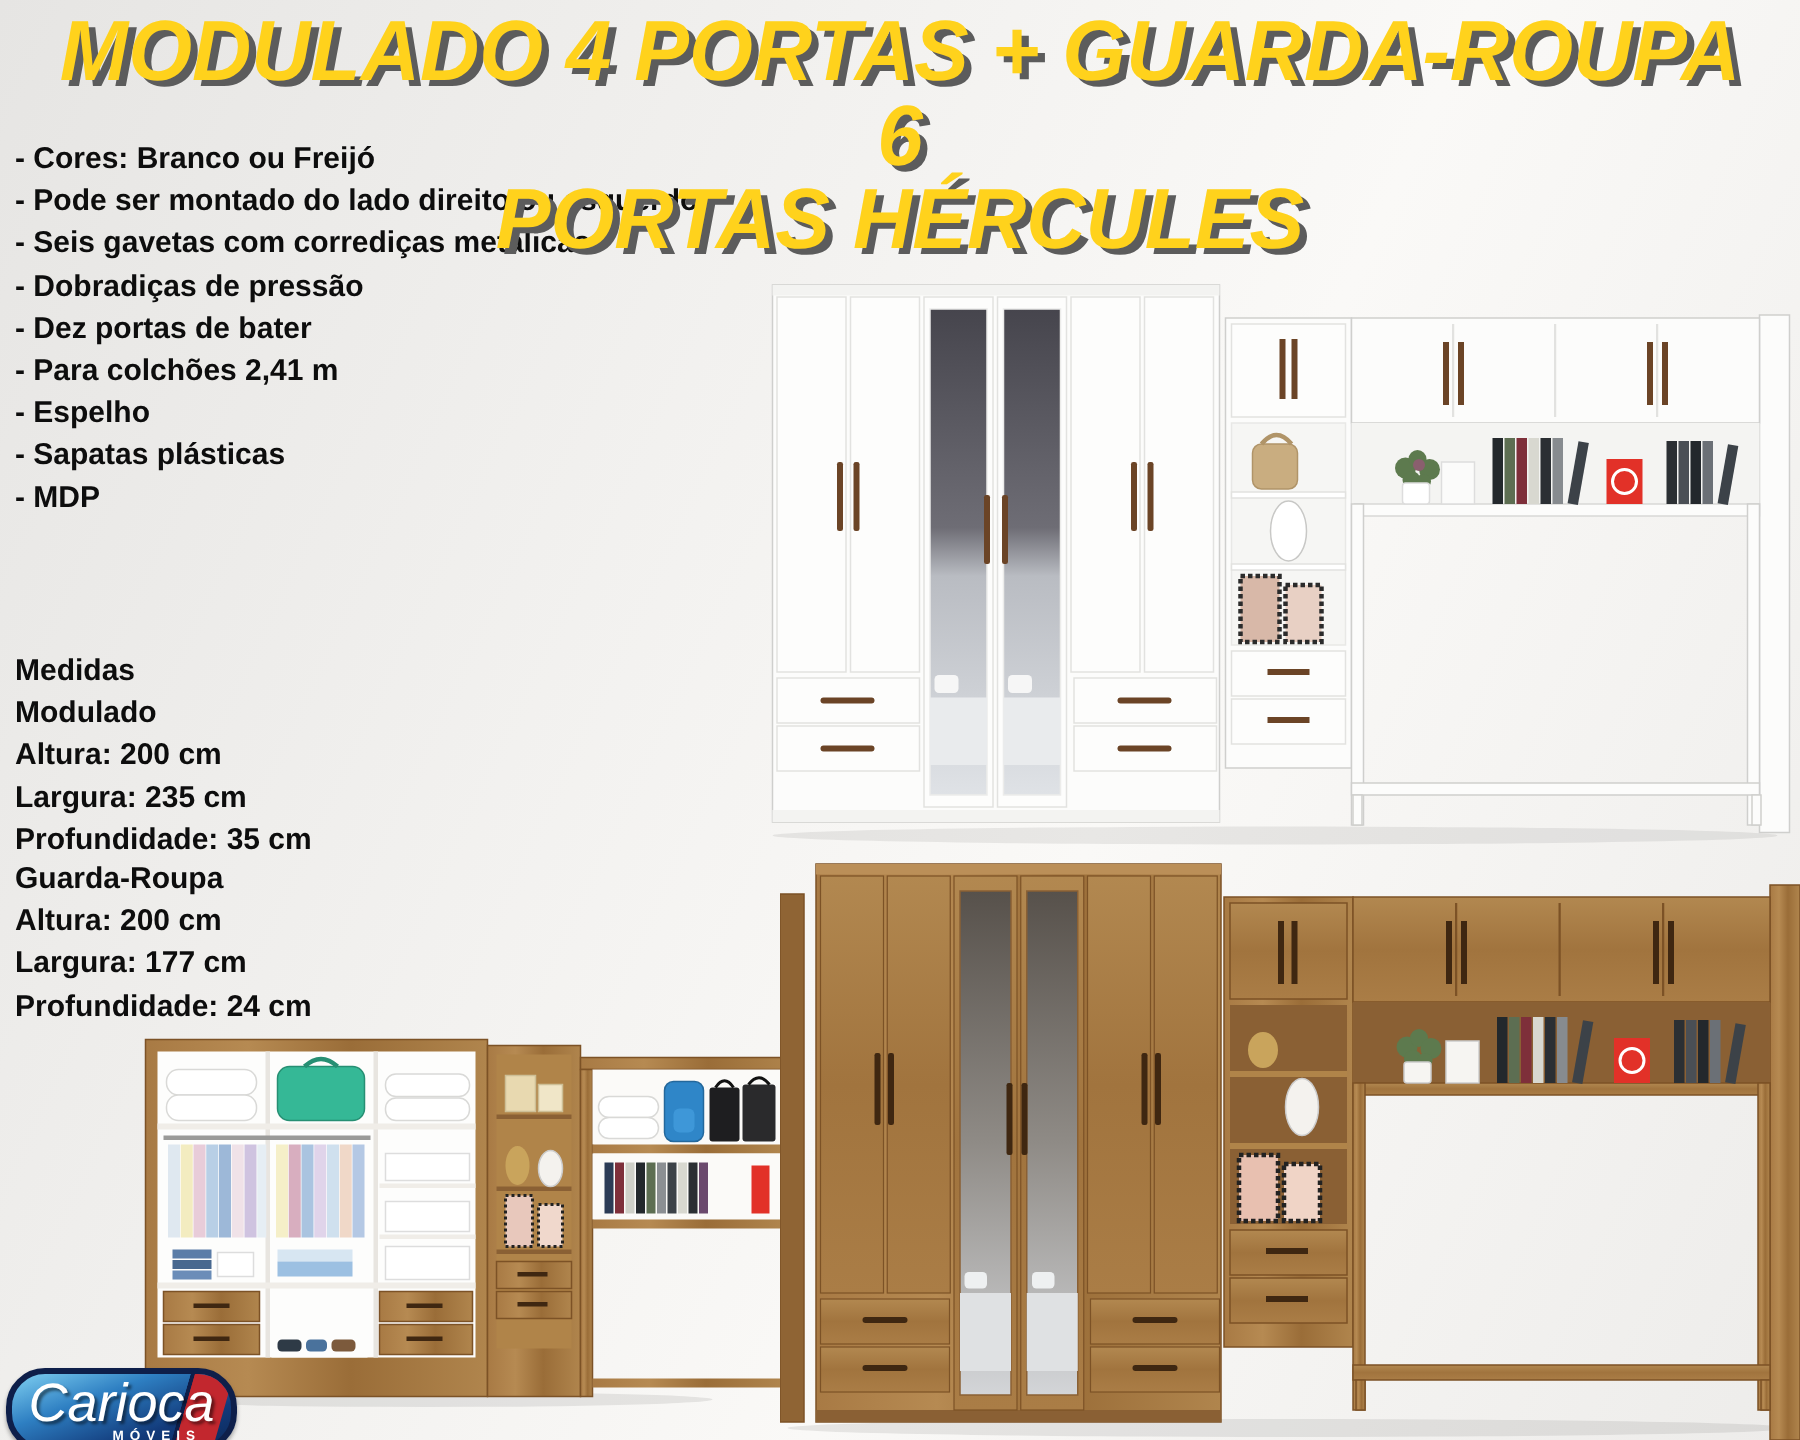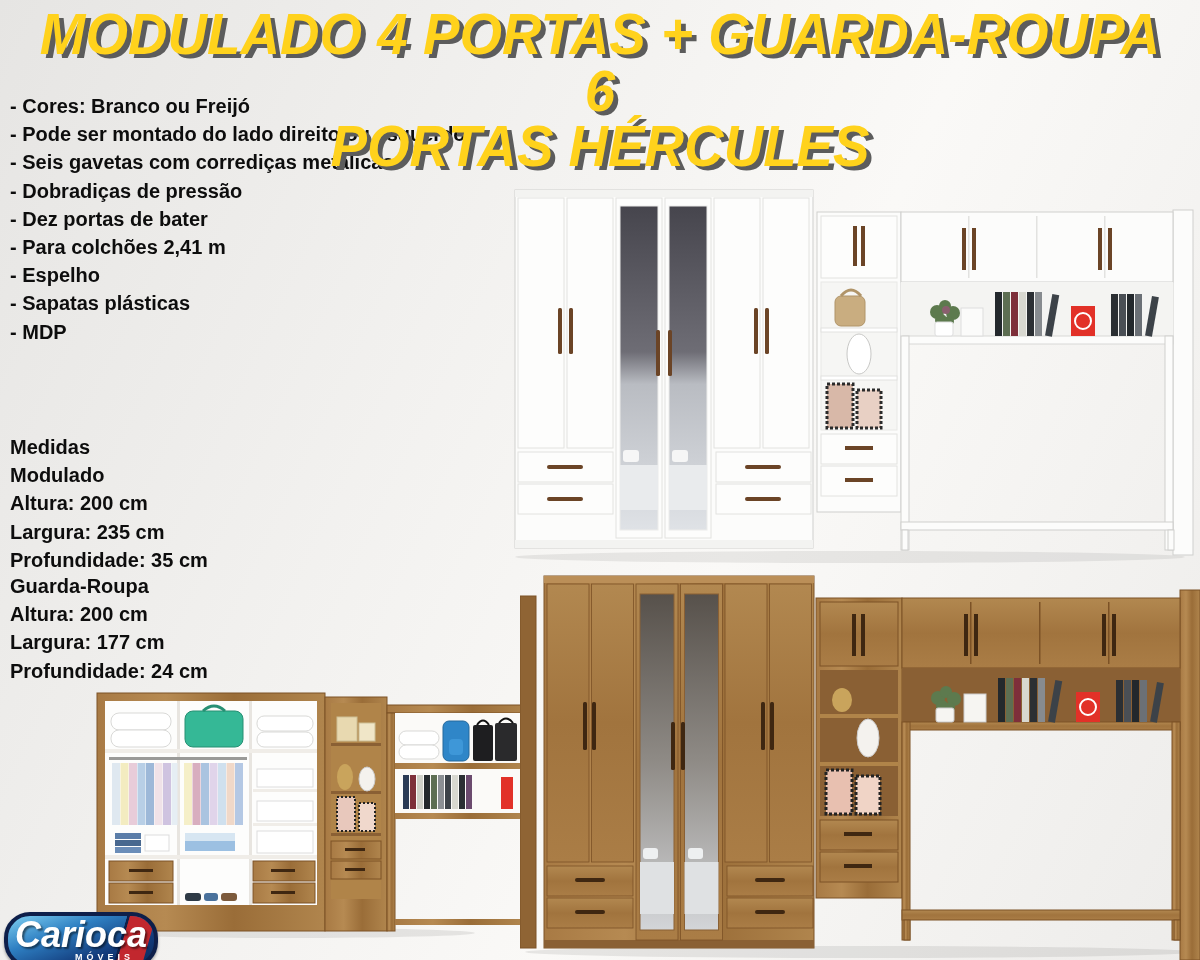--- a/index.html
+++ b/index.html
@@ -32,21 +32,21 @@
   
   .logo{position:absolute;left:4px;top:912px;width:154px;height:56px;z-index:6;}
   .logo-pill{position:absolute;inset:0;border-radius:26px;
      border:4px solid var(--logo-navy,#0e1f4a);
      background:linear-gradient(160deg,#7fd0f2 0%,#2e7fc2 35%,#123a7a 72%,#0d2a5c 100%);
      box-shadow:0 2px 3px rgba(0,0,0,.35);overflow:hidden;}
   .logo-slash{position:absolute;right:6px;top:-4px;width:26px;height:64px;
      background:var(--logo-red,#c2272e);transform:skewX(-16deg);
      border-left:3px solid var(--logo-navy,#0e1f4a);border-radius:3px;}
   .logo-brand{position:absolute;left:10px;top:2px;width:134px;text-align:center;
-     font-size:36px;font-weight:bold;font-style:italic;color:#fff;
+     font-size:36px;font-weight:normal;font-style:italic;color:#fff;
      text-shadow:2px 2px 2px rgba(0,0,0,.5);z-index:2;}
   .logo-sub{position:absolute;right:24px;top:40px;font-size:9px;font-weight:bold;
      letter-spacing:4px;color:#fff;z-index:2;}
 </style>
 </head>
 <body>
 
 <div class="page">
 
   <div class="title">

